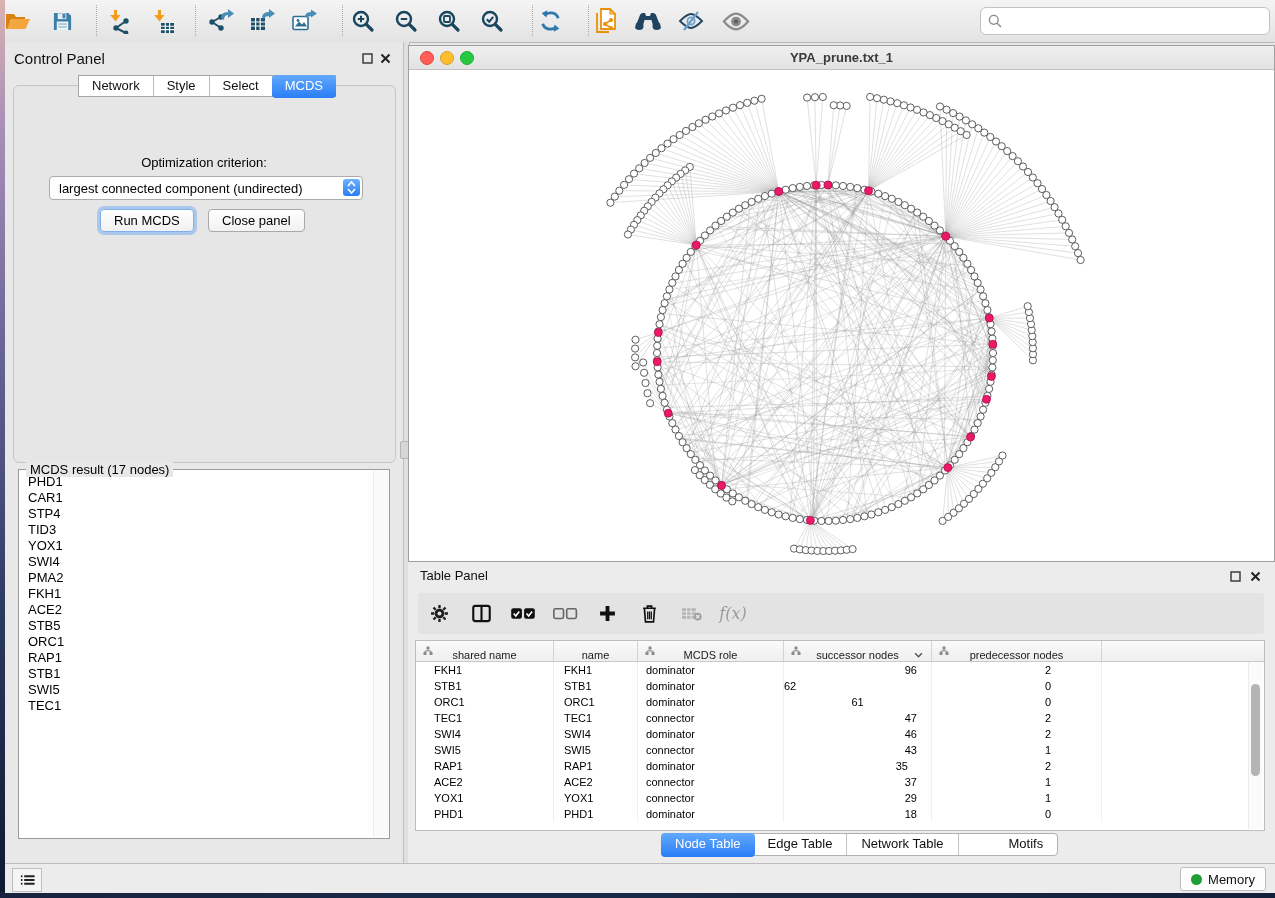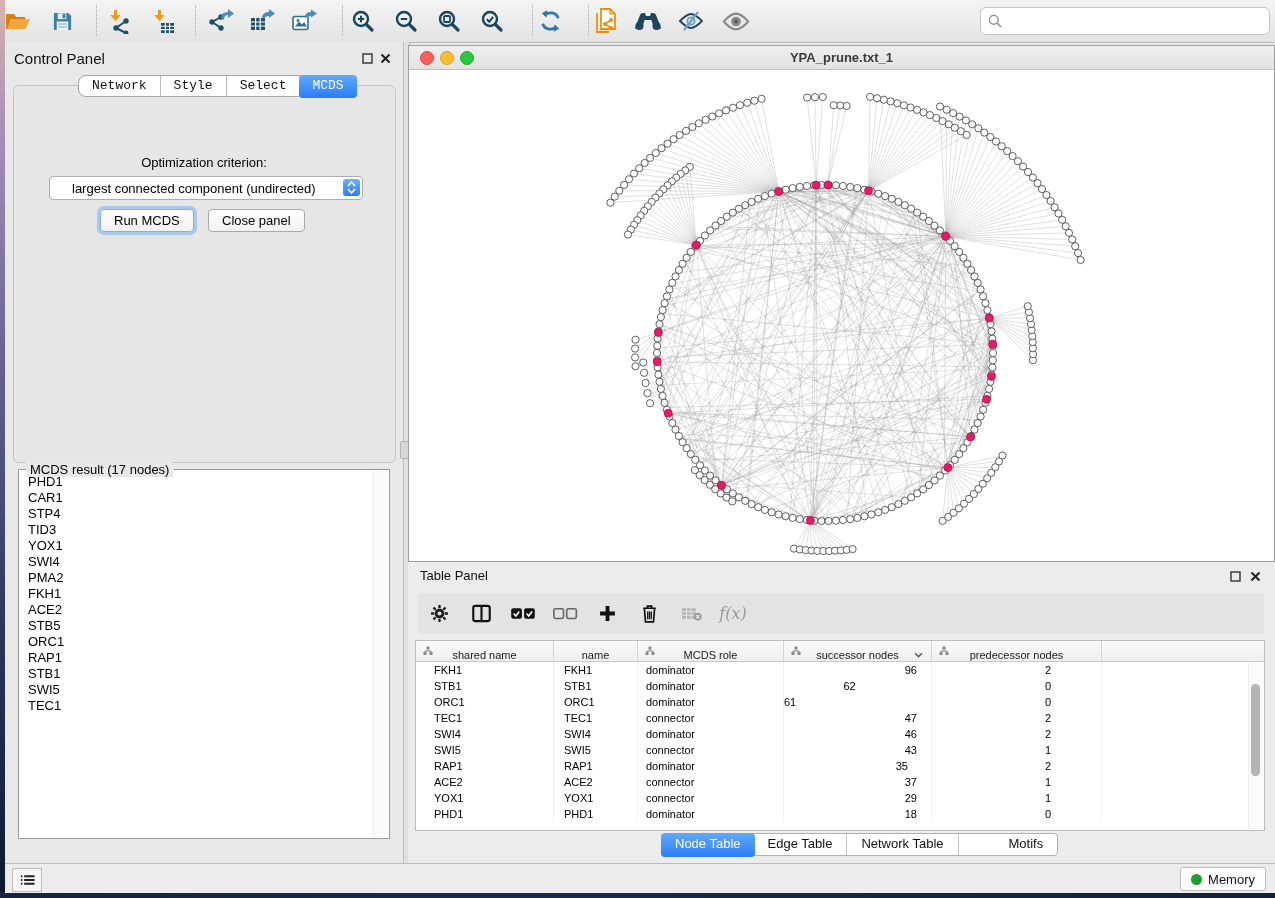--- a/index.html
+++ b/index.html
@@ -18,28 +18,28 @@
     border:1px solid #c3c3c3;border-radius:6px;display:flex;align-items:center;}
   #search-wrap svg{margin-left:7px;}
   #search-input{border:none;outline:none;flex:1;height:20px;font-size:13px;background:transparent;padding:0 6px;}
   
   #control-panel{left:5px;top:42px;width:398px;height:821px;background:#e8e8e8;border-right:1px solid #c4c4c4;}
   .panel-title{position:absolute;left:9px;top:8px;font-size:15px;color:#111;}
   .win-ctl{position:absolute;top:8px;width:13px;height:13px;}
   .cp-card{position:absolute;left:8px;top:43px;width:381px;height:376px;background:#e6e6e6;
     border:1px solid #c6c6c6;border-radius:6px;}
   .tabbar{position:absolute;left:73px;top:33px;height:20px;display:flex;background:#fff;
-    border:1px solid #a6a6a6;border-radius:8px;font-family:Liberation Mono, monospace;}
+    border:1px solid #a6a6a6;border-radius:0;}
   .tab{font-size:13px;color:#111;padding:2px 13px 0;height:18px;border-right:1px solid #bcbcbc;cursor:default;}
   .tab:last-child{border-right:none;}
   .tab.sel{background:linear-gradient(#62a9fd,#2a7df7);color:#fff;border-radius:4px;margin:-1px;height:20px;padding-top:3px;border-right:none;}
   #opt-label{position:absolute;left:0;top:113px;width:398px;text-align:center;font-size:13px;color:#000;}
   #criterion-select{position:absolute;left:44px;top:134px;width:312px;height:22px;background:#fff;
     border:1px solid #acacac;border-radius:4px;font-size:13px;display:flex;align-items:center;}
-  #criterion-select .val{padding-left:9px;color:#000;margin-left:13px;}
+  #criterion-select .val{padding-left:9px;color:#000;}
   .stepper{position:absolute;right:2px;top:2px;width:17px;height:17px;border-radius:3px;
     background:linear-gradient(#6cb3fc,#2a7df7);display:flex;flex-direction:column;align-items:center;justify-content:center;gap:1px;}
   .pill-btn{position:absolute;height:23px;background:linear-gradient(#ffffff,#f1f1f1);
     border:1px solid #a9a9a9;border-radius:4px;font-size:13px;color:#000;text-align:center;line-height:21px;padding:0 13px;}
   #run-btn{left:95px;top:167px;border-color:#7fb0e8;box-shadow:0 0 0 3px rgba(120,175,240,.55);}
   #closepanel-btn{left:203px;top:167px;}
   #mcds-fieldset{position:absolute;left:13px;top:427px;width:370px;height:368px;background:#fff;
     border:1px solid #9a9a9a;}
   #mcds-legend{position:absolute;left:7px;top:-8px;background:#e8e8e8;padding:0 4px;font-size:13px;color:#000;}
   #mcds-list{position:absolute;left:1px;top:4px;width:352px;bottom:2px;overflow:hidden;}
@@ -1183,29 +1183,29 @@
           <div class="td" style="width: 84px; padding-left: 10px;">FKH1</div>
           <div class="td" style="width: 146px; padding-left: 8px;">dominator</div>
           <div class="td" style="width: 148px; text-align: right; padding-right: 14px;">96</div>
           <div class="td" style="width: 170px; text-align: right; padding-right: 50px;">2</div>
           <div class="td" style="flex: 1 1 0%; border-right: none;"></div>
         </div>
         <div class="tr">
           <div class="td" style="width: 138px; padding-left: 18px;">STB1</div>
           <div class="td" style="width: 84px; padding-left: 10px;">STB1</div>
           <div class="td" style="width: 146px; padding-left: 8px;">dominator</div>
-          <div class="td" style="width: 148px; text-align: center; padding-right: 16px;">62</div>
+          <div class="td" style="width: 148px; text-align: left; padding-right: 16px;">62</div>
           <div class="td" style="width: 170px; text-align: right; padding-right: 50px;">0</div>
           <div class="td" style="flex: 1 1 0%; border-right: none;"></div>
         </div>
         <div class="tr">
           <div class="td" style="width: 138px; padding-left: 18px;">ORC1</div>
           <div class="td" style="width: 84px; padding-left: 10px;">ORC1</div>
           <div class="td" style="width: 146px; padding-left: 8px;">dominator</div>
-          <div class="td" style="width: 148px; text-align: left; padding-right: 0;">61</div>
+          <div class="td" style="width: 148px; text-align: center; padding-right: 0;">61</div>
           <div class="td" style="width: 170px; text-align: right; padding-right: 50px;">0</div>
           <div class="td" style="flex: 1 1 0%; border-right: none;"></div>
         </div>
         <div class="tr">
           <div class="td" style="width: 138px; padding-left: 18px;">TEC1</div>
           <div class="td" style="width: 84px; padding-left: 10px;">TEC1</div>
           <div class="td" style="width: 146px; padding-left: 8px;">connector</div>
           <div class="td" style="width: 148px; text-align: right; padding-right: 14px;">47</div>
           <div class="td" style="width: 170px; text-align: right; padding-right: 50px;">2</div>
           <div class="td" style="flex: 1 1 0%; border-right: none;"></div>

